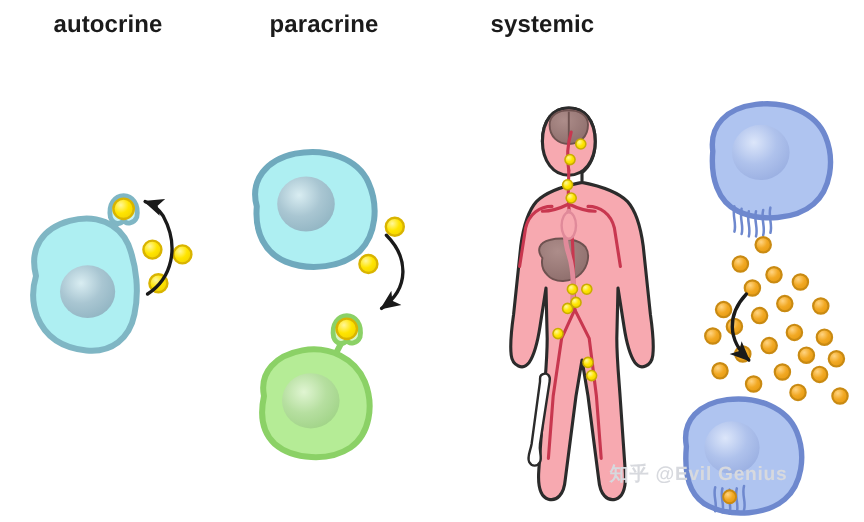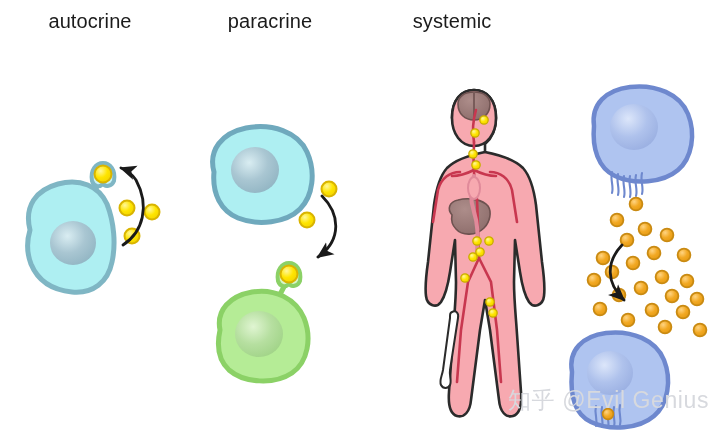--- a/index.html
+++ b/index.html
@@ -7,20 +7,21 @@
     padding: 0;
     background: #ffffff;
   }
   #figure {
     position: relative;
     width: 720px;
     height: 435px;
     background: #ffffff;
     font-family: "Liberation Sans", sans-serif;
     overflow: hidden;
+    font-weight: bold;
   }
   .panel-title {
     position: absolute;
     text-align: center;
     font-size: 20px;
     color: #1b1b1b;
     line-height: 1.12;
     letter-spacing: 0.1px;
     white-space: pre-line;
   }
@@ -34,21 +35,21 @@
     left: 0;
     top: 0;
     width: 720px;
     height: 435px;
   }
 
   .watermark {
     position: absolute;
     left: 508px;
     top: 385px;
-    font-size: 23px;
+    font-size: 16px;
     color: #d7d9de;
     font-family: "Liberation Sans", sans-serif;
     letter-spacing: 0.6px;
     white-space: nowrap;
     user-select: none;
   }
 </style>
 </head>
 <body>
 

